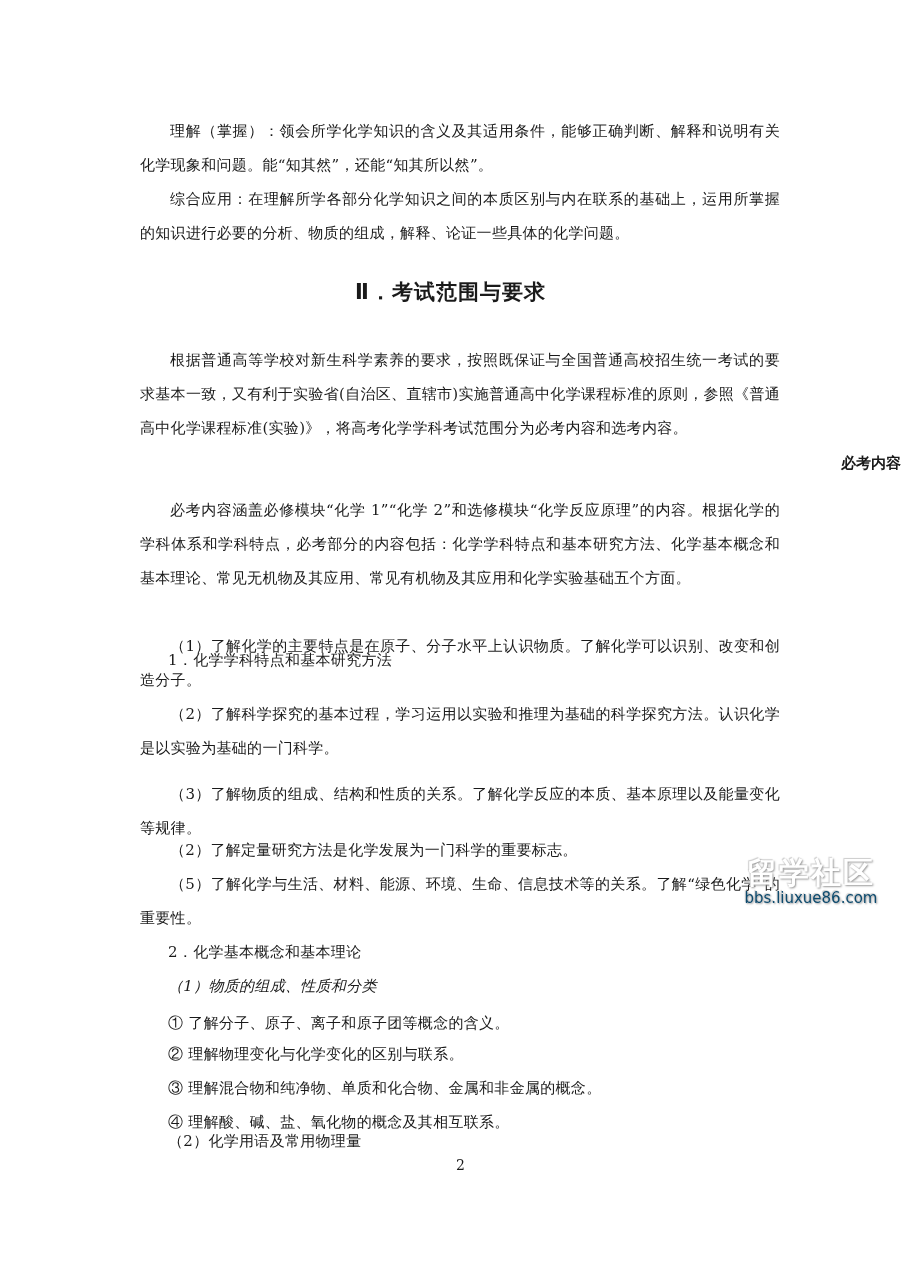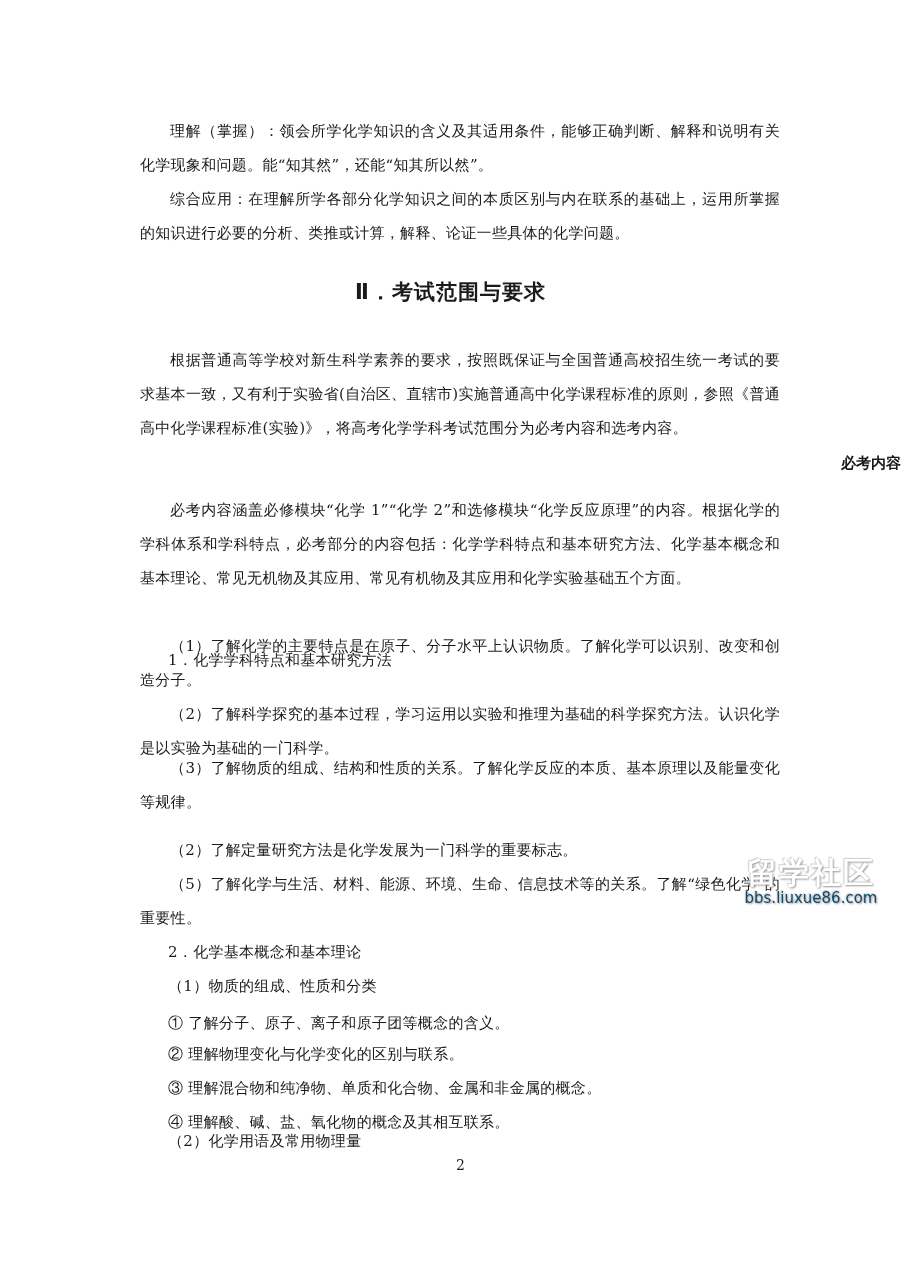--- a/index.html
+++ b/index.html
@@ -89,40 +89,40 @@
       display: block;
       color: #0c4a6e;
     }
   </style>
 </head>
 <body>
 
 <div class="page">
 
   <p class="p indent" style="top:114px;">理解（掌握）：领会所学化学知识的含义及其适用条件，能够正确判断、解释和说明有关化学现象和问题。能“知其然”，还能“知其所以然”。</p>
-  <p class="p indent" style="top:182px;">综合应用：在理解所学各部分化学知识之间的本质区别与内在联系的基础上，运用所掌握的知识进行必要的分析、类推或计算，解释、论证一些具体的化学问题。</p>
+  <p class="p indent" style="top:182px;">综合应用：在理解所学各部分化学知识之间的本质区别与内在联系的基础上，运用所掌握的知识进行必要的分析、物质的组成，解释、论证一些具体的化学问题。</p>
 
   <h1 class="heading">Ⅱ．考试范围与要求</h1>
 
   <p class="p indent" style="top:343px;">根据普通高等学校对新生科学素养的要求，按照既保证与全国普通高校招生统一考试的要求基本一致，又有利于实验省(自治区、直辖市)实施普通高中化学课程标准的原则，参照《普通高中化学课程标准(实验)》，将高考化学学科考试范围分为必考内容和选考内容。</p>
 
   <h2 class="subheading">必考内容</h2>
 
   <p class="p indent" style="top:493px;">必考内容涵盖必修模块“化学 1”“化学 2”和选修模块“化学反应原理”的内容。根据化学的学科体系和学科特点，必考部分的内容包括：化学学科特点和基本研究方法、化学基本概念和基本理论、常见无机物及其应用、常见有机物及其应用和化学实验基础五个方面。</p>
 
   <p class="p sub" style="top:595px;margin-top:48px;">1．化学学科特点和基本研究方法</p>
 
   <p class="p indent" style="top:629px;">（1）了解化学的主要特点是在原子、分子水平上认识物质。了解化学可以识别、改变和创造分子。</p>
   <p class="p indent" style="top:697px;">（2）了解科学探究的基本过程，学习运用以实验和推理为基础的科学探究方法。认识化学是以实验为基础的一门科学。</p>
-  <p class="p indent" style="top:751px;">（3）了解物质的组成、结构和性质的关系。了解化学反应的本质、基本原理以及能量变化等规律。</p>
+  <p class="p indent" style="top:777px;">（3）了解物质的组成、结构和性质的关系。了解化学反应的本质、基本原理以及能量变化等规律。</p>
   <p class="p indent" style="top:833px;">（2）了解定量研究方法是化学发展为一门科学的重要标志。</p>
   <p class="p indent" style="top:867px;">（5）了解化学与生活、材料、能源、环境、生命、信息技术等的关系。了解“绿色化学”的重要性。</p>
 
   <p class="p sub" style="top:935px;">2．化学基本概念和基本理论</p>
-  <p class="p sub" style="top:969px;">（1）物质的组成、性质和分类</p>
+  <p class="p sub" style="top:969px;font-style:italic;">（1）物质的组成、性质和分类</p>
 
   <p class="p sub" style="top:1006px;">① 了解分子、原子、离子和原子团等概念的含义。</p>
   <p class="p sub" style="top:1037px;">② 理解物理变化与化学变化的区别与联系。</p>
   <p class="p sub" style="top:1105px;">④ 理解酸、碱、盐、氧化物的概念及其相互联系。</p>
   <p class="p sub" style="top:1071px;">③ 理解混合物和纯净物、单质和化合物、金属和非金属的概念。</p>
 
   <p class="p sub" style="top:1124px;">（2）化学用语及常用物理量</p>
 
   <p class="page-number">2</p>
 

